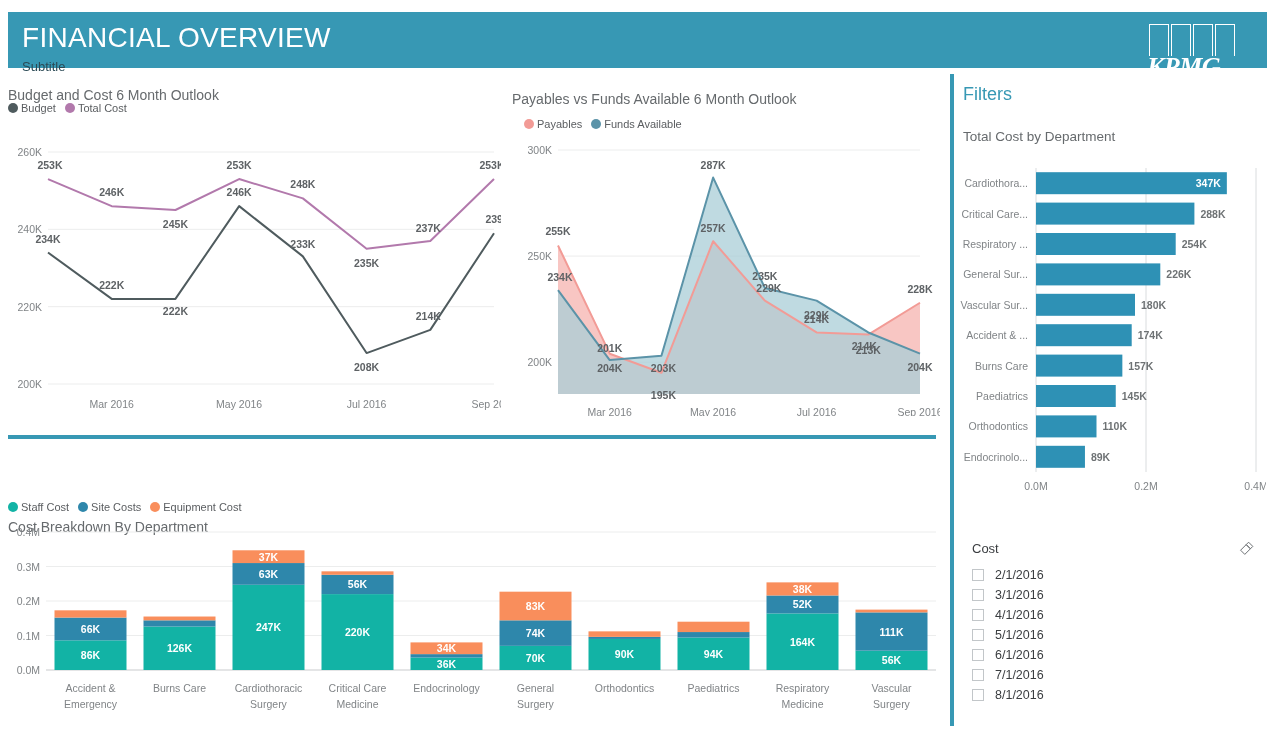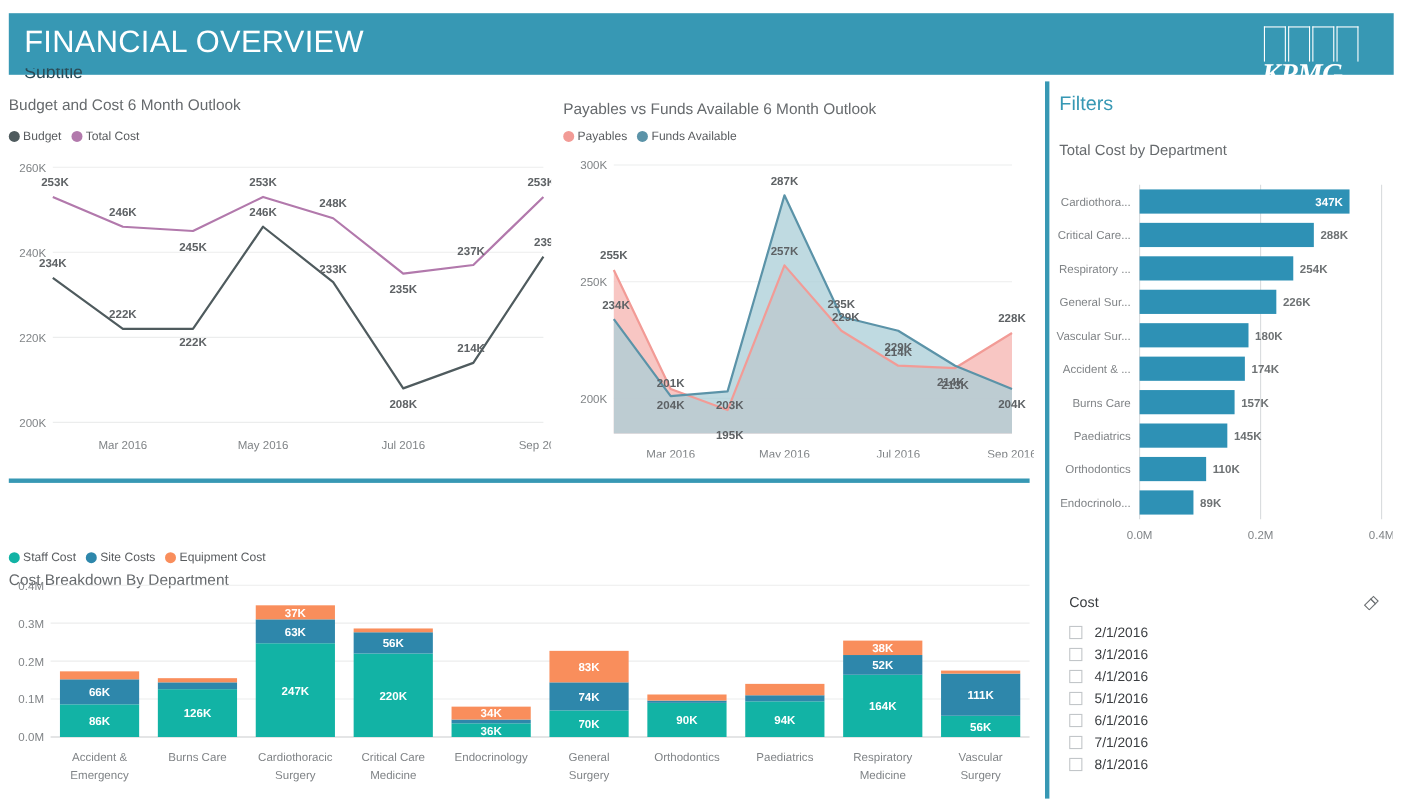--- a/index.html
+++ b/index.html
@@ -15,21 +15,21 @@
   .header {
     position: absolute; left: 8px; top: 12px; width: 1259px; height: 56px;
     background: #3798b4;
   }
   .header-title {
     position: absolute; left: 14px; top: 10px;
     font-size: 28px; color: #ffffff; font-weight: 400; letter-spacing: 0.3px;
   }
   .header-subtitle {
     position: absolute; left: 14px; top: 50px;
-    font-size: 16px; color: #2b4a55; line-height: 10px; height: 10px; overflow: hidden;
+    font-size: 13px; color: #2b4a55; line-height: 10px; height: 10px; overflow: hidden;
   }
   .kpmg-logo {
     position: absolute; right: 20px; top: 12px; width: 104px; height: 40px;
   }
   .kpmg-bars { position: absolute; left: 6px; top: 0px; display: flex; gap: 2px; }
   .kpmg-bars i {
     display: block; width: 20px; height: 32px;
     border: 1.5px solid #ffffff; border-bottom: none; background: transparent;
   }
   .kpmg-text {
@@ -47,27 +47,27 @@
   .legend-item { display: flex; align-items: center; gap: 3px; }
   .legend-dot { width: 10px; height: 10px; border-radius: 50%; display:inline-block; }
   .legend-label { font-size: 11px; color: #5a5d60; }
 
   .axis-label { font-size: 10.5px; fill: #808487; font-family: "Liberation Sans", sans-serif; }
   .dl { font-size: 10.5px; font-weight: bold; font-family: "Liberation Sans", sans-serif; }
 
   
   #chart1 { position: absolute; left: 6px; top: 86px; width: 495px; height: 330px; }
   #chart1 .panel-title { position: absolute; left: 2px; top: 1px; }
-  #chart1 .legend { position: absolute; left: 2px; top: 32px; align-items: flex-end; }
+  #chart1 .legend { position: absolute; left: 2px; top: 16px; align-items: flex-end; }
   #chart1 svg { position: absolute; left: 0; top: 50px; }
 
   
   #chart2 { position: absolute; left: 510px; top: 86px; width: 430px; height: 330px; }
   #chart2 .panel-title { position: absolute; left: 2px; top: 5px; }
-  #chart2 .legend { position: absolute; left: 2px; top: 32px; }
+  #chart2 .legend { position: absolute; left: 14px; top: 32px; }
   #chart2 svg { position: absolute; left: 0; top: 50px; }
 
   .divider {
     position: absolute; left: 8px; top: 435px; width: 928px; height: 4px;
     background: #3798b4;
   }
 
   
   #chart3 { position: absolute; left: 6px; top: 470px; width: 935px; height: 262px; }
   #chart3 .panel-title { position: absolute; left: 2px; top: 5px; margin-top: 44px; }

